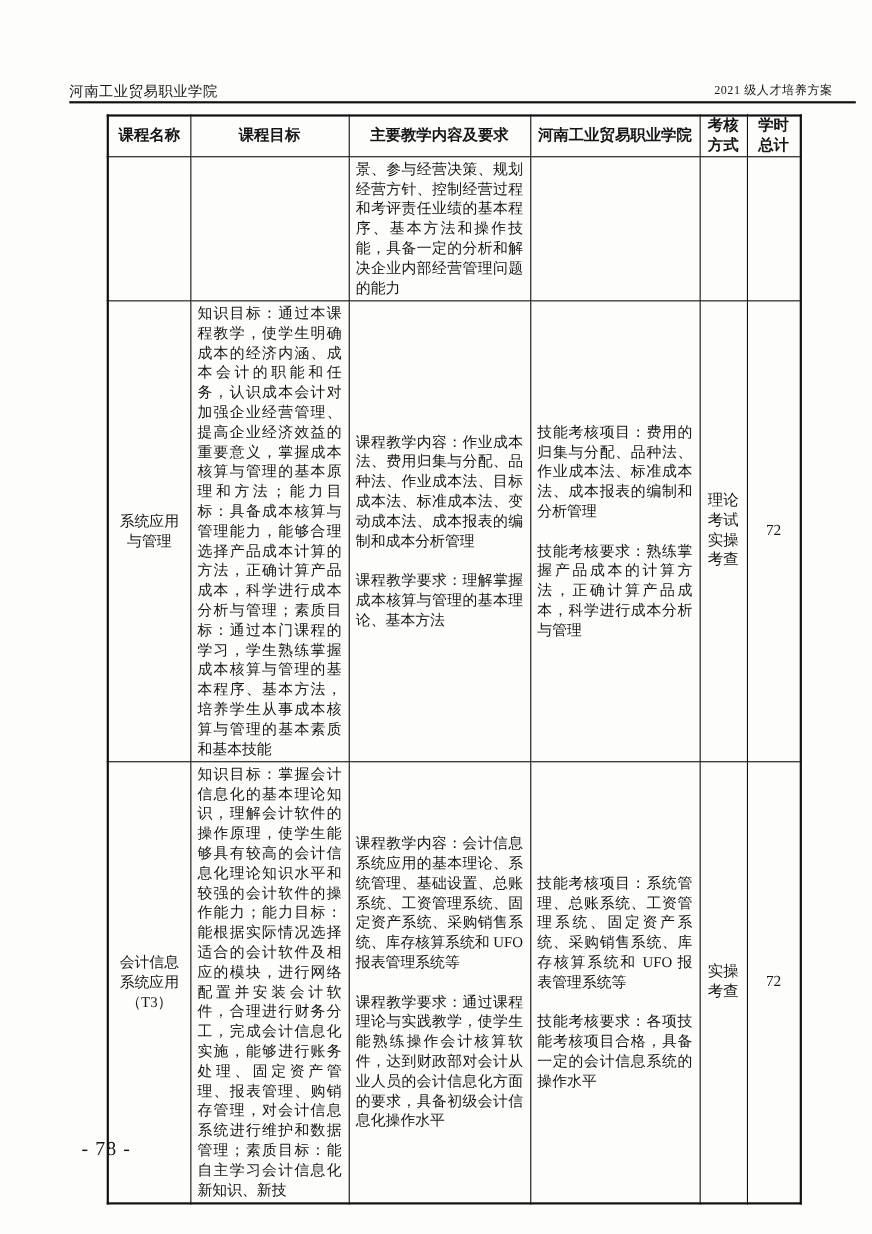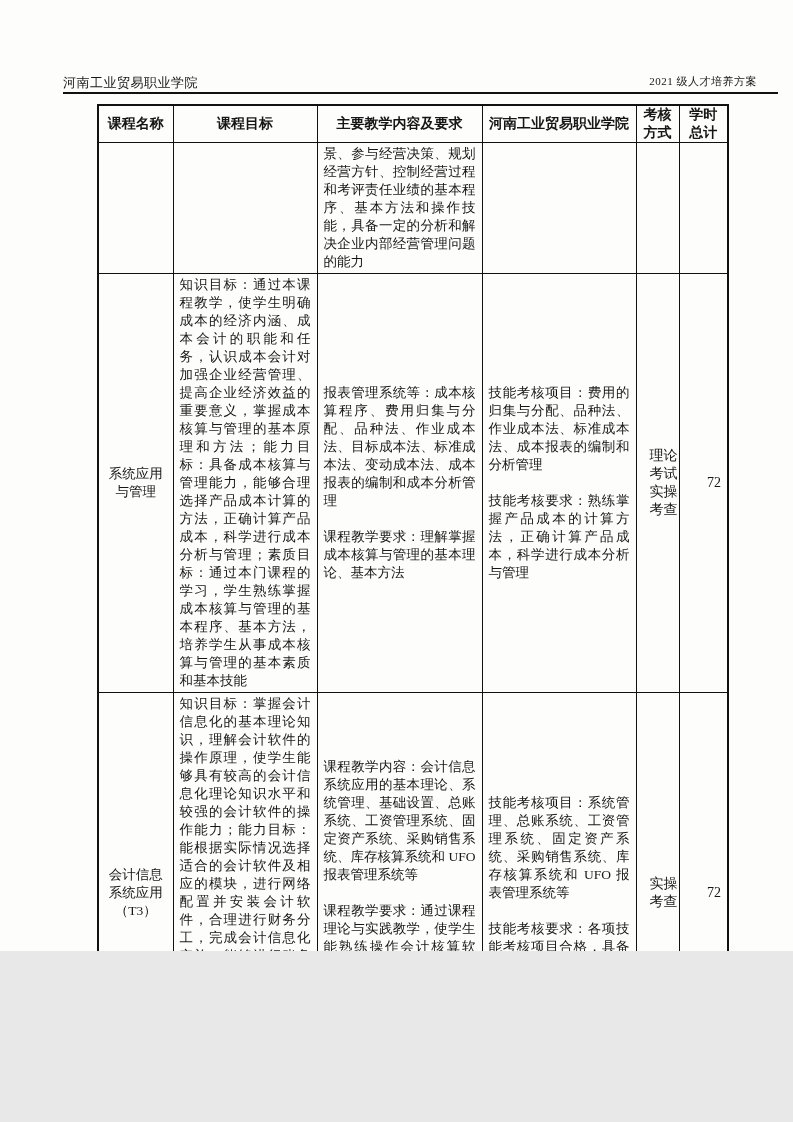--- a/index.html
+++ b/index.html
@@ -1,19 +1,19 @@
 <!DOCTYPE html>
 <html><head>
 <meta charset="utf-8">
 <style>
   * { margin:0; padding:0; box-sizing:border-box; }
   html,body { background:#e8e8e8; }
   .page {
     position:relative;
-    width:793px; height:951px;
+    width:793px; height:1122px;
     margin:0 auto;
     background:#fdfdfc;
     color:#161616;
     font-family:"Liberation Serif","DejaVu Serif",serif;
     overflow:hidden;
   }
   .page-header-left {
     position:absolute; left:63px; top:74px;
     font-size:13px; letter-spacing:0.5px;
   }
@@ -56,26 +56,26 @@
     text-align:justify;
     text-align-last:left;
   }
   td .para + .para { margin-top:18px; }
   td.cell-name {
     text-align:center;
     white-space:pre-line;
     padding:2px 3px;
   }
   td.cell-method {
-    text-align:right;
+    text-align:center;
     white-space:pre-line;
     padding:2px 1px;
     font-size:14px;
   }
-  td.cell-hours { text-align:right; font-size:14px; }
+  td.cell-hours { text-align:center; font-size:14px; }
   .page-footer {
     position:absolute; left:74px; top:1034px;
     font-size:18px; letter-spacing:1px;
   }
 </style>
 </head>
 <body>
 
 <div class="page">
 
@@ -115,21 +115,21 @@
         <td class="cell-hours"></td>
       </tr>
 
       <tr class="row-cost">
         <td class="cell-name">系统应用
 与管理</td>
         <td>
           <div class="para just">知识目标：通过本课程教学，使学生明确成本的经济内涵、成本会计的职能和任务，认识成本会计对加强企业经营管理、提高企业经济效益的重要意义，掌握成本核算与管理的基本原理和方法；能力目标：具备成本核算与管理能力，能够合理选择产品成本计算的方法，正确计算产品成本，科学进行成本分析与管理；素质目标：通过本门课程的学习，学生熟练掌握成本核算与管理的基本程序、基本方法，培养学生从事成本核算与管理的基本素质和基本技能</div>
         </td>
         <td>
-          <div class="para just">报表管理系统等：成本核算程序、费用归集与分配、品种法、作业成本法、目标成本法、标准成本法、变动成本法、成本报表的编制和成本分析管理</div>
+          <div class="para just">课程教学内容：作业成本法、费用归集与分配、品种法、作业成本法、目标成本法、标准成本法、变动成本法、成本报表的编制和成本分析管理</div>
           <div class="para just">课程教学要求：理解掌握成本核算与管理的基本理论、基本方法</div>
         </td>
         <td>
           <div class="para just">技能考核项目：费用的归集与分配、品种法、作业成本法、标准成本法、成本报表的编制和分析管理</div>
           <div class="para just">技能考核要求：熟练掌握产品成本的计算方法，正确计算产品成本，科学进行成本分析与管理</div>
         </td>
         <td class="cell-method">理论
 考试
 实操
 考查</td>

